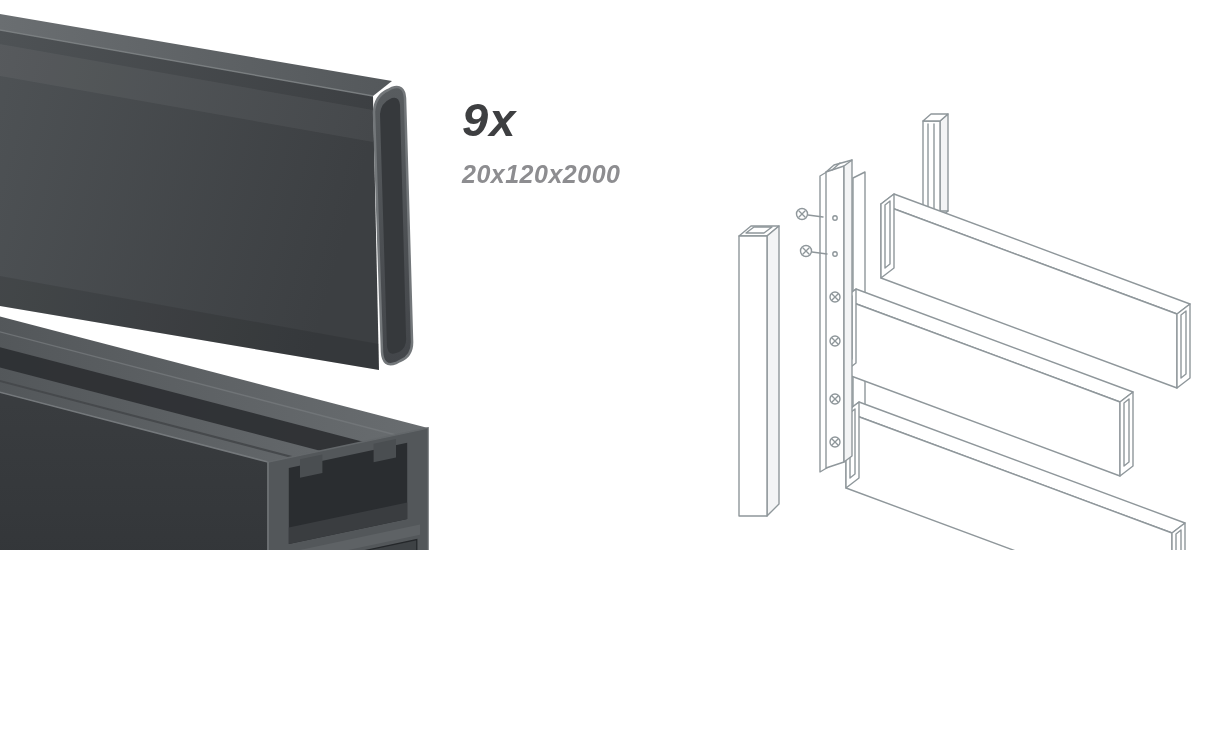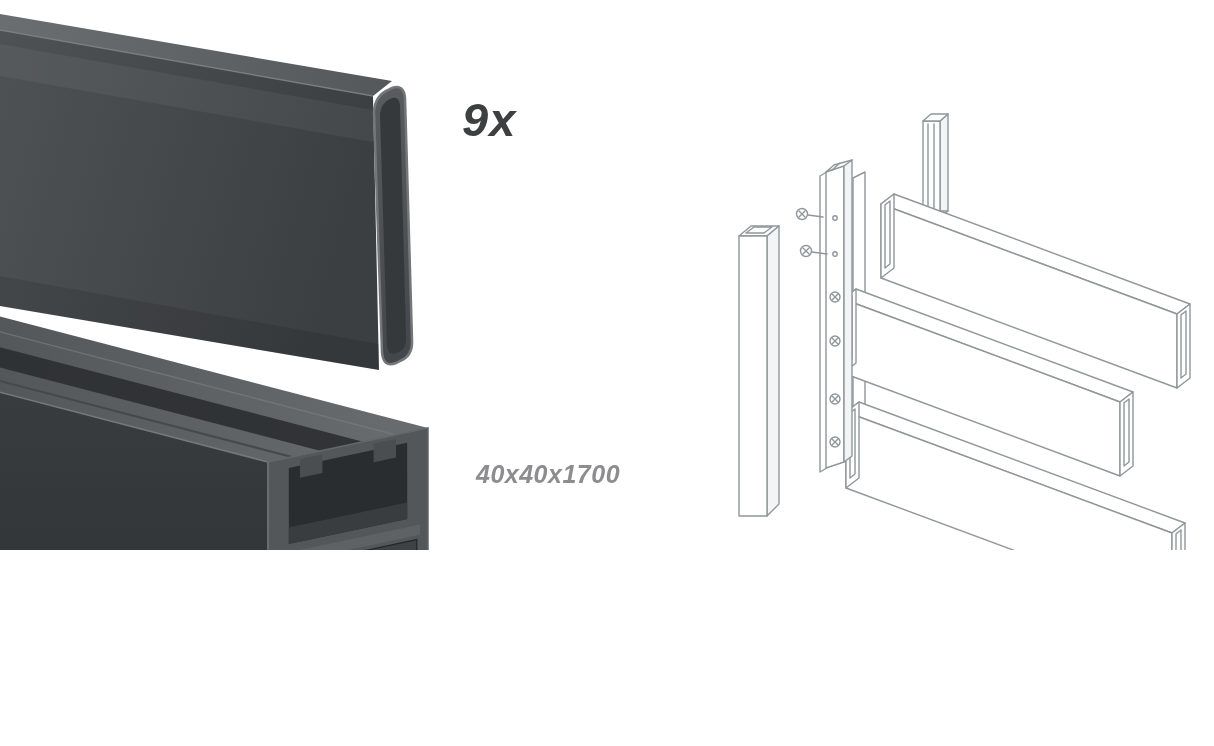--- a/index.html
+++ b/index.html
@@ -187,19 +187,19 @@
         <polygon class="wf" points="739,236 751,226 779,226 767,236"></polygon>
         <polygon class="sf" points="767,236 779,226 779,504 767,516"></polygon>
         <polygon class="wf" points="739,236 767,236 767,516 739,516"></polygon>
         <polygon class="nf thin" points="746,233 754,227 772,227 764,233"></polygon>
       </g>
     </g>
   </svg>
 
   <div class="label-block" style="left:462px; top:96px;">
     <div class="qty">9x</div>
+    <div class="dims">20x120x2000</div>
   </div>
 
   <div class="label-block" style="left:476px; top:444px;">
-    <div class="dims">40x40x1700</div>
   </div>
 
 </div>
 
 </body></html>

